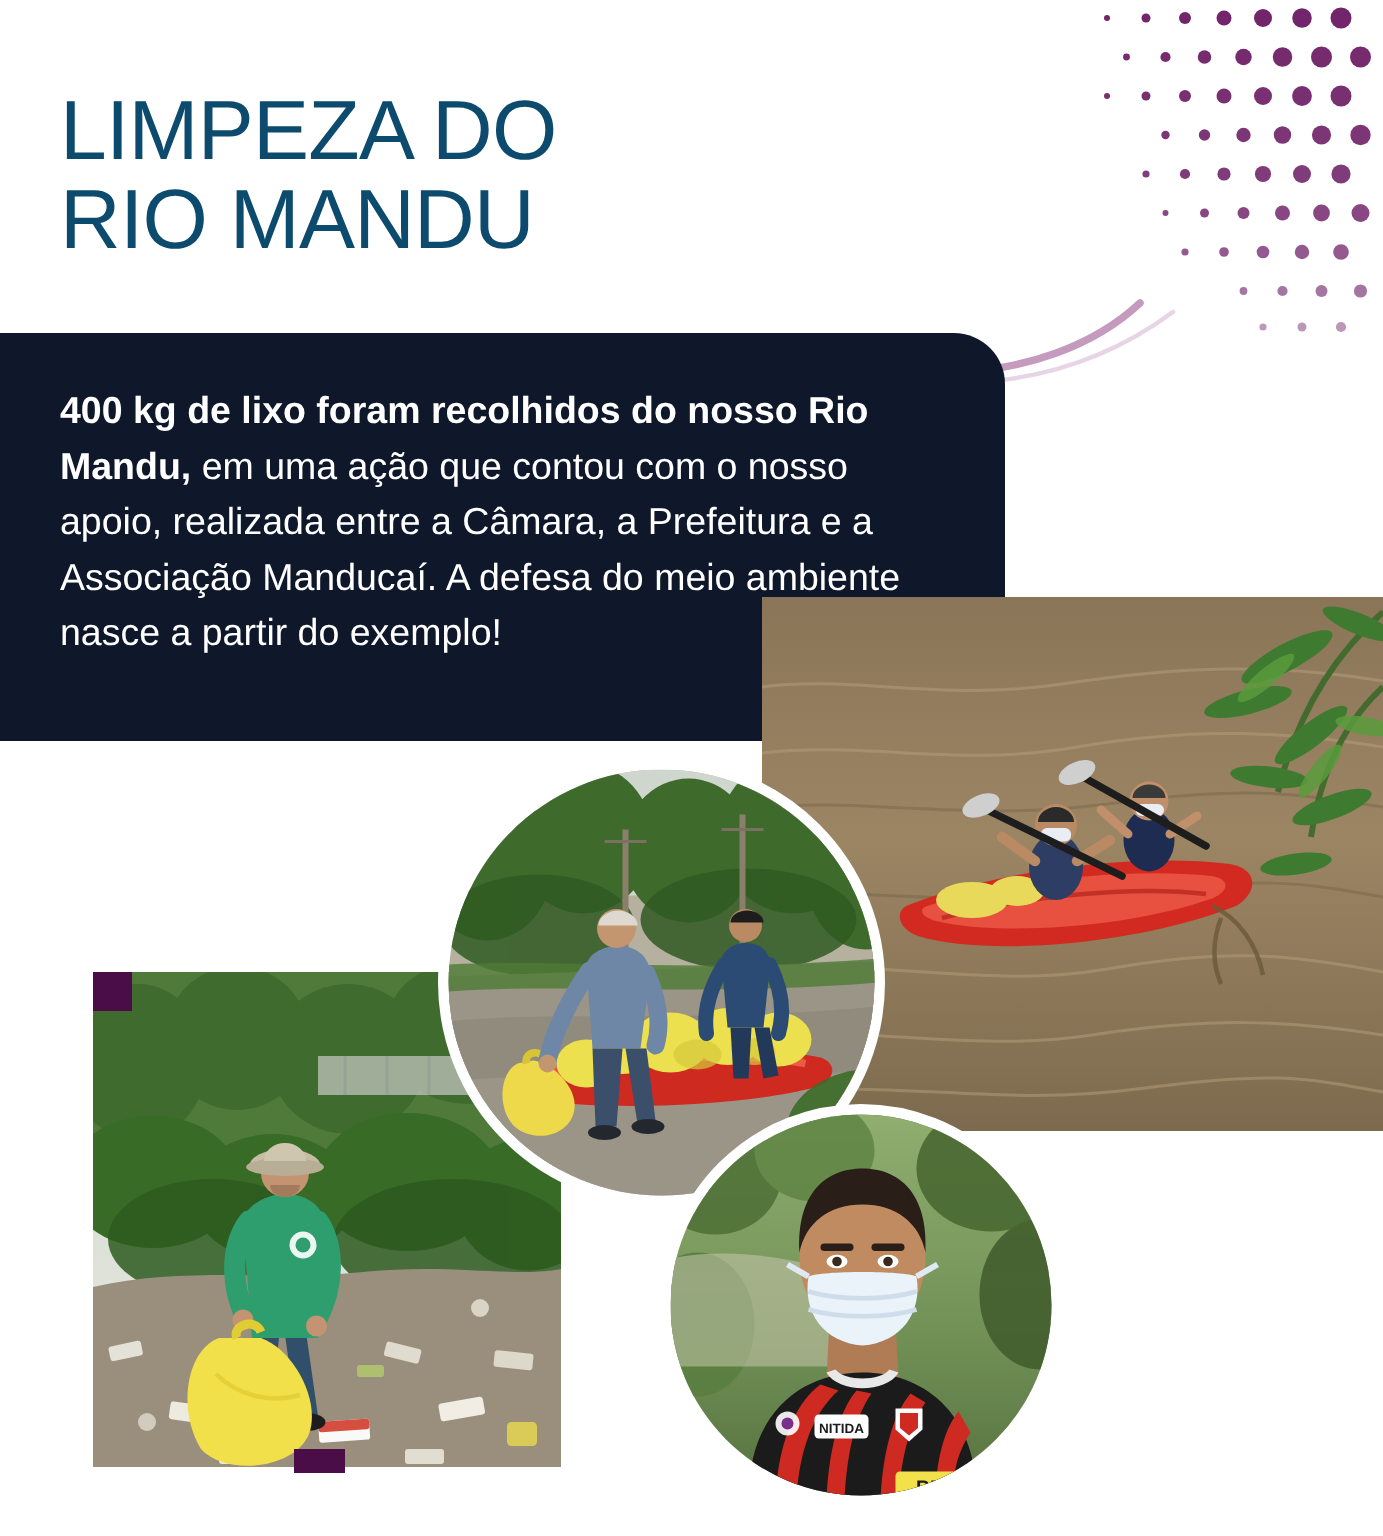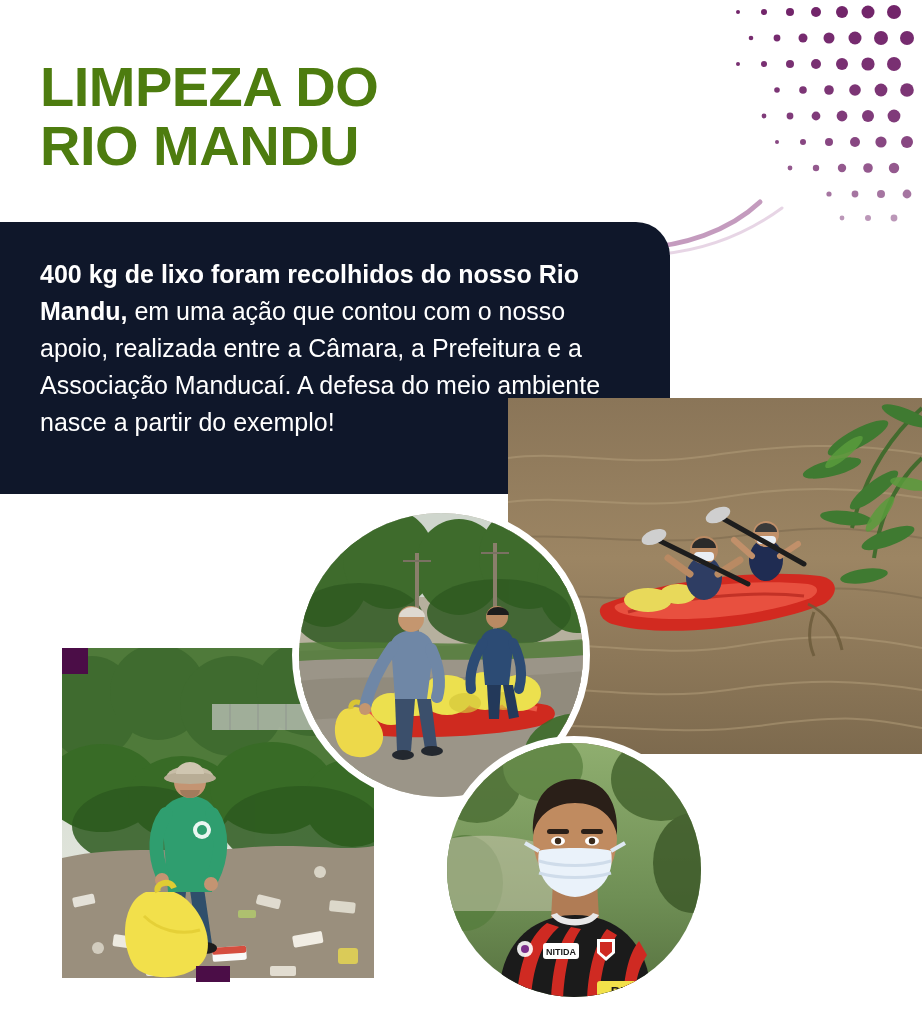--- a/index.html
+++ b/index.html
@@ -24,22 +24,22 @@
     position:absolute;
     right:120px;top:196px;
     width:170px;height:60px;
     pointer-events:none;
   }
 
   
   .title{
     position:absolute;
     left:40px;top:42px;
-    color:#4d7c0f;
-    font-weight:bold;
+    color:#0c4a6e;
+    font-weight:normal;
     font-size:56px;
     line-height:1.05;
     letter-spacing:-0.5px;
     white-space:pre-line;
     font-family:"Liberation Sans", sans-serif;
     margin-top:16px;
   }
 
   
   .panel{

